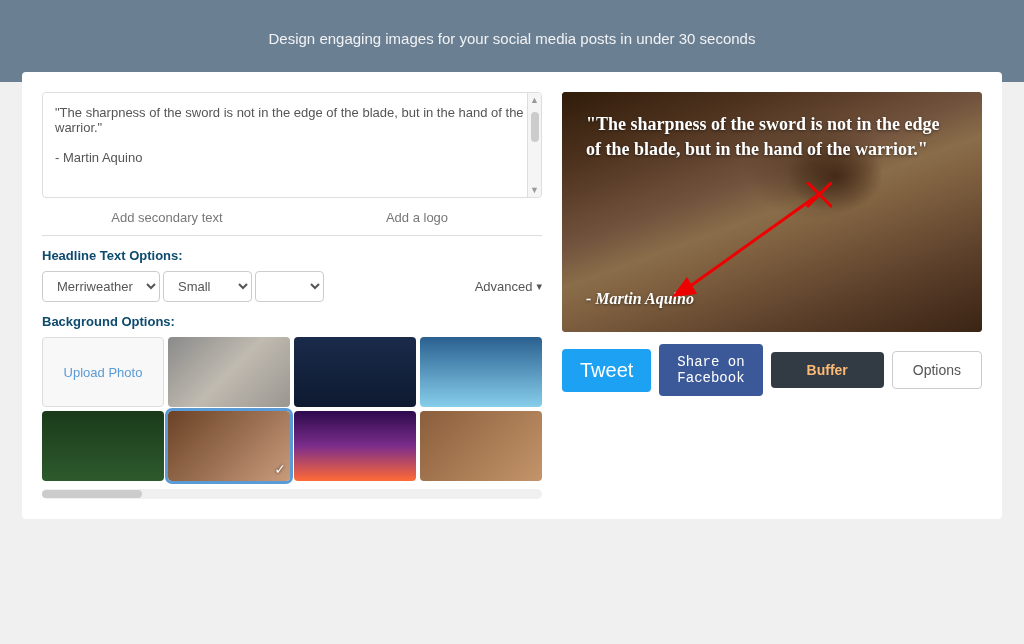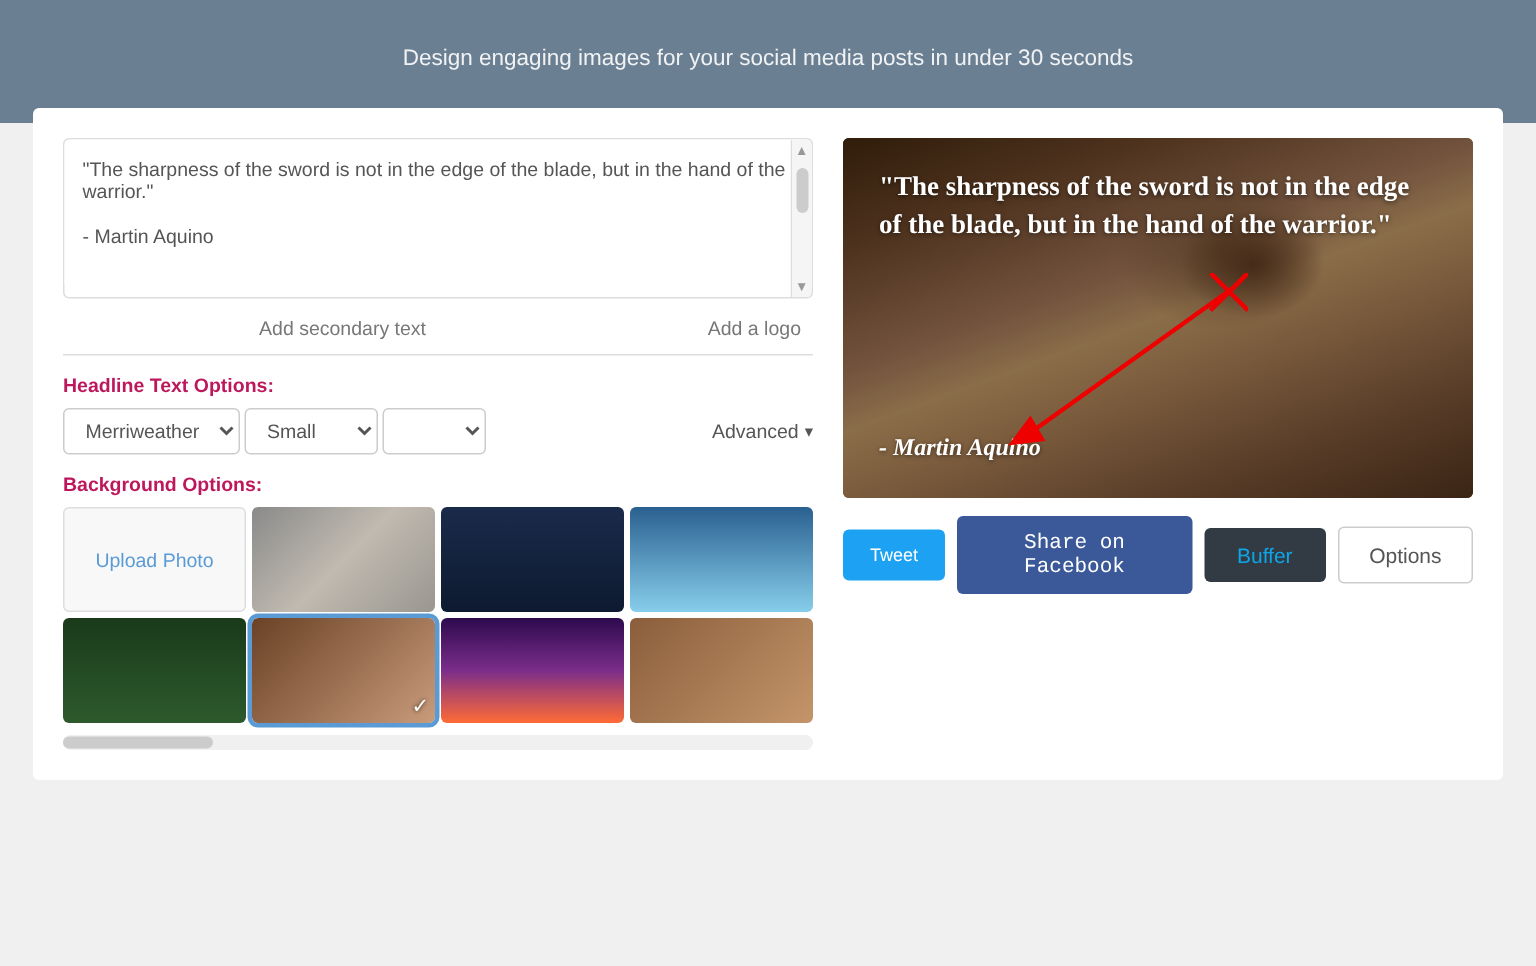--- a/index.html
+++ b/index.html
@@ -91,33 +91,33 @@
       transform: translateX(-50%);
     }
 
     
     .secondary-tabs {
       display: flex;
       border-bottom: 1px solid #ddd;
     }
     .secondary-tab {
       flex: 1;
-      text-align: right;
+      text-align: center;
       padding: 8px;
       font-size: 13px;
       color: #777;
       cursor: pointer;
       border-bottom: 2px solid transparent;
     }
 
     
     .section-label {
       font-size: 13px;
       font-weight: 600;
-      color: #be185d;
+      color: #0c4a6e;
       margin: 12px 0 8px;
     }
 
     .font-controls {
       display: flex;
       align-items: center;
       gap: 3px;
       margin-bottom: 12px;
     }
     .font-controls select {
@@ -297,44 +297,44 @@
       display: flex;
       gap: 8px;
       align-items: center;
     }
     .btn-tweet {
       background: #1da1f2;
       color: white;
       border: none;
       border-radius: 4px;
       padding: 10px 18px;
-      font-size: 12px;
+      font-size: 20px;
       cursor: pointer;
       font-weight: 500;
     }
     .btn-facebook {
       background: #3b5998;
       color: white;
       border: none;
       border-radius: 4px;
       padding: 10px 18px;
       font-size: 14px;
       cursor: pointer;
       font-weight: 500;
       font-family: Liberation Mono, monospace;
     }
     .btn-buffer {
       background: #323b43;
-      color: #0ea5e9;
+      color: #fdba74;
       border: none;
       border-radius: 4px;
-      padding: 10px 22px;
+      padding: 10px 36px;
       font-size: 14px;
       cursor: pointer;
-      font-weight: 400;
+      font-weight: 700;
     }
     .btn-download {
       background: white;
       color: #555;
       border: 1px solid #ccc;
       border-radius: 4px;
       padding: 10px 20px;
       font-size: 14px;
       cursor: pointer;
       margin-left: auto;

